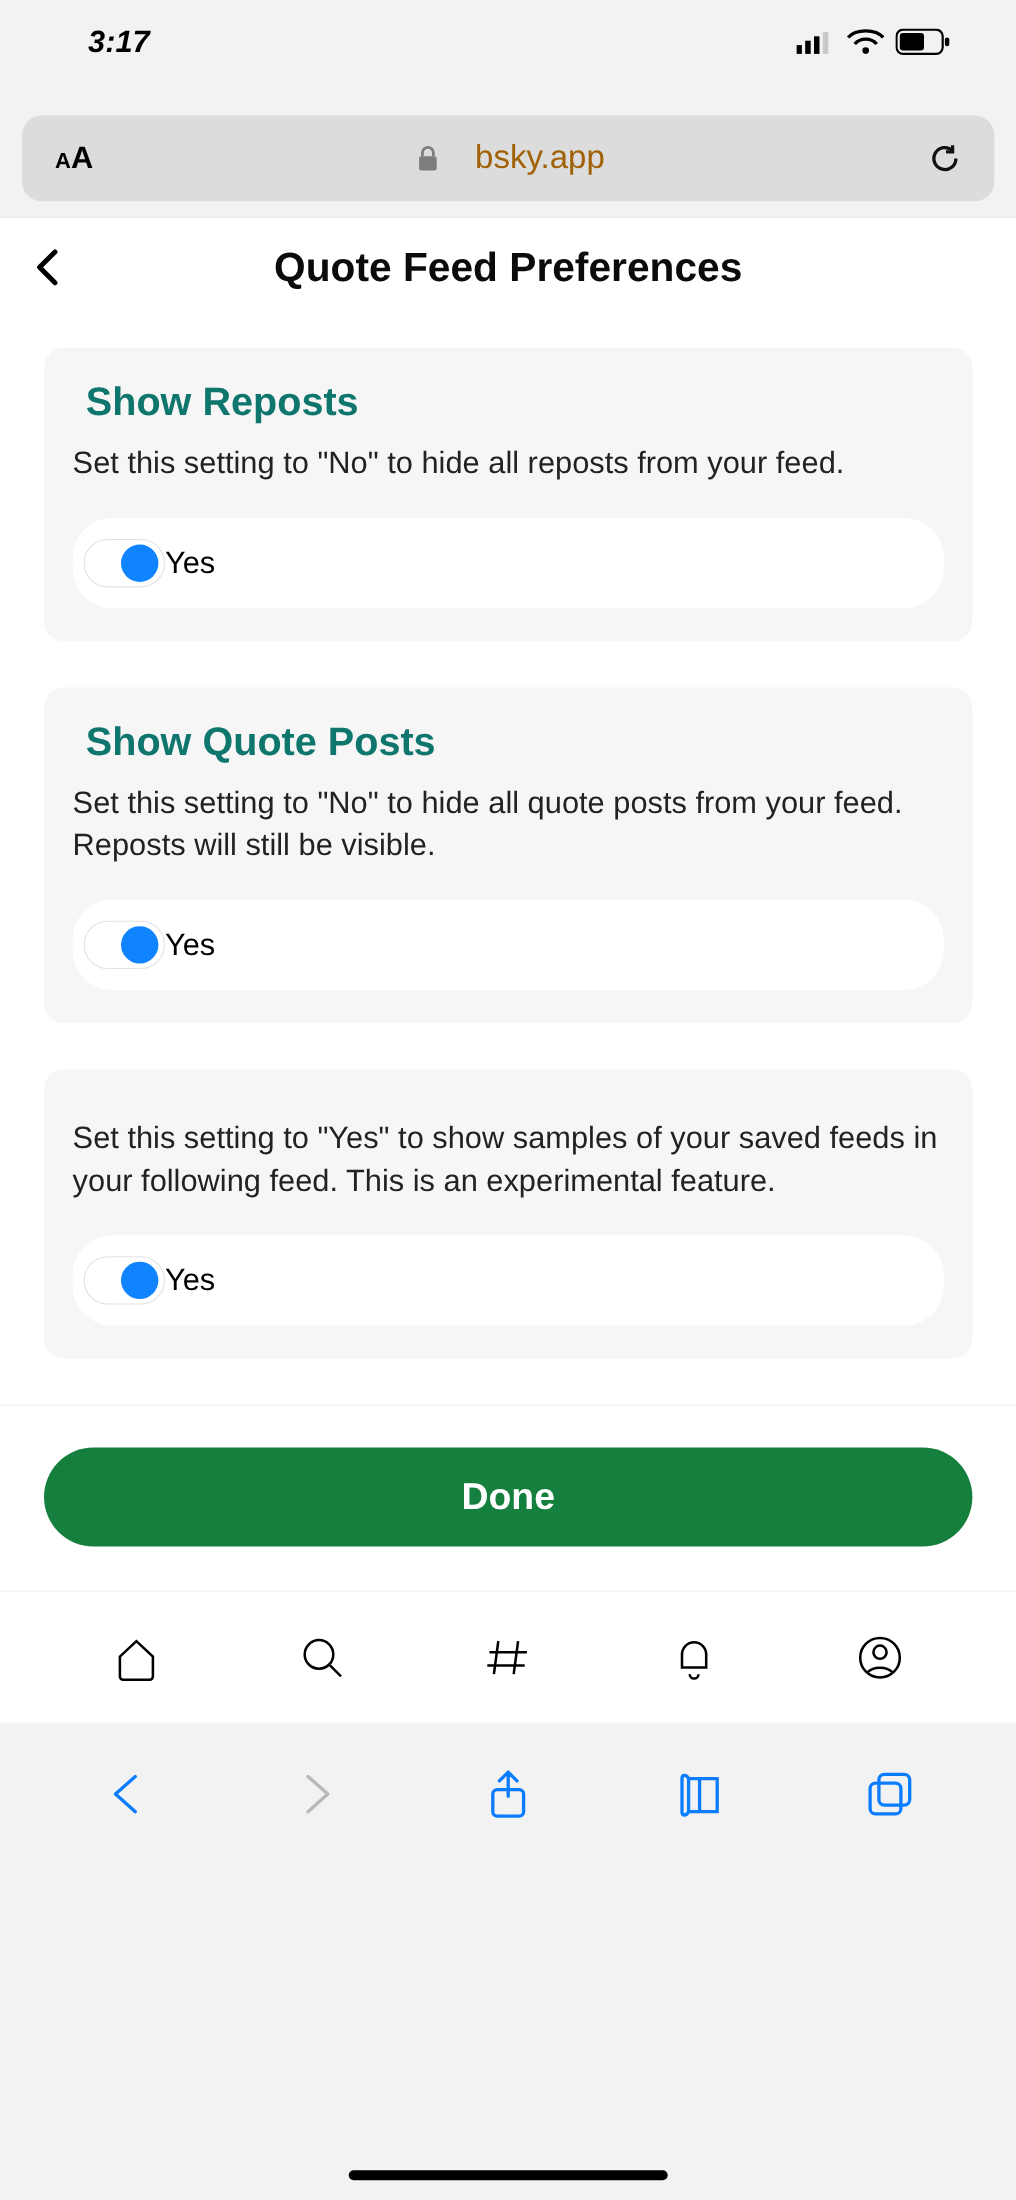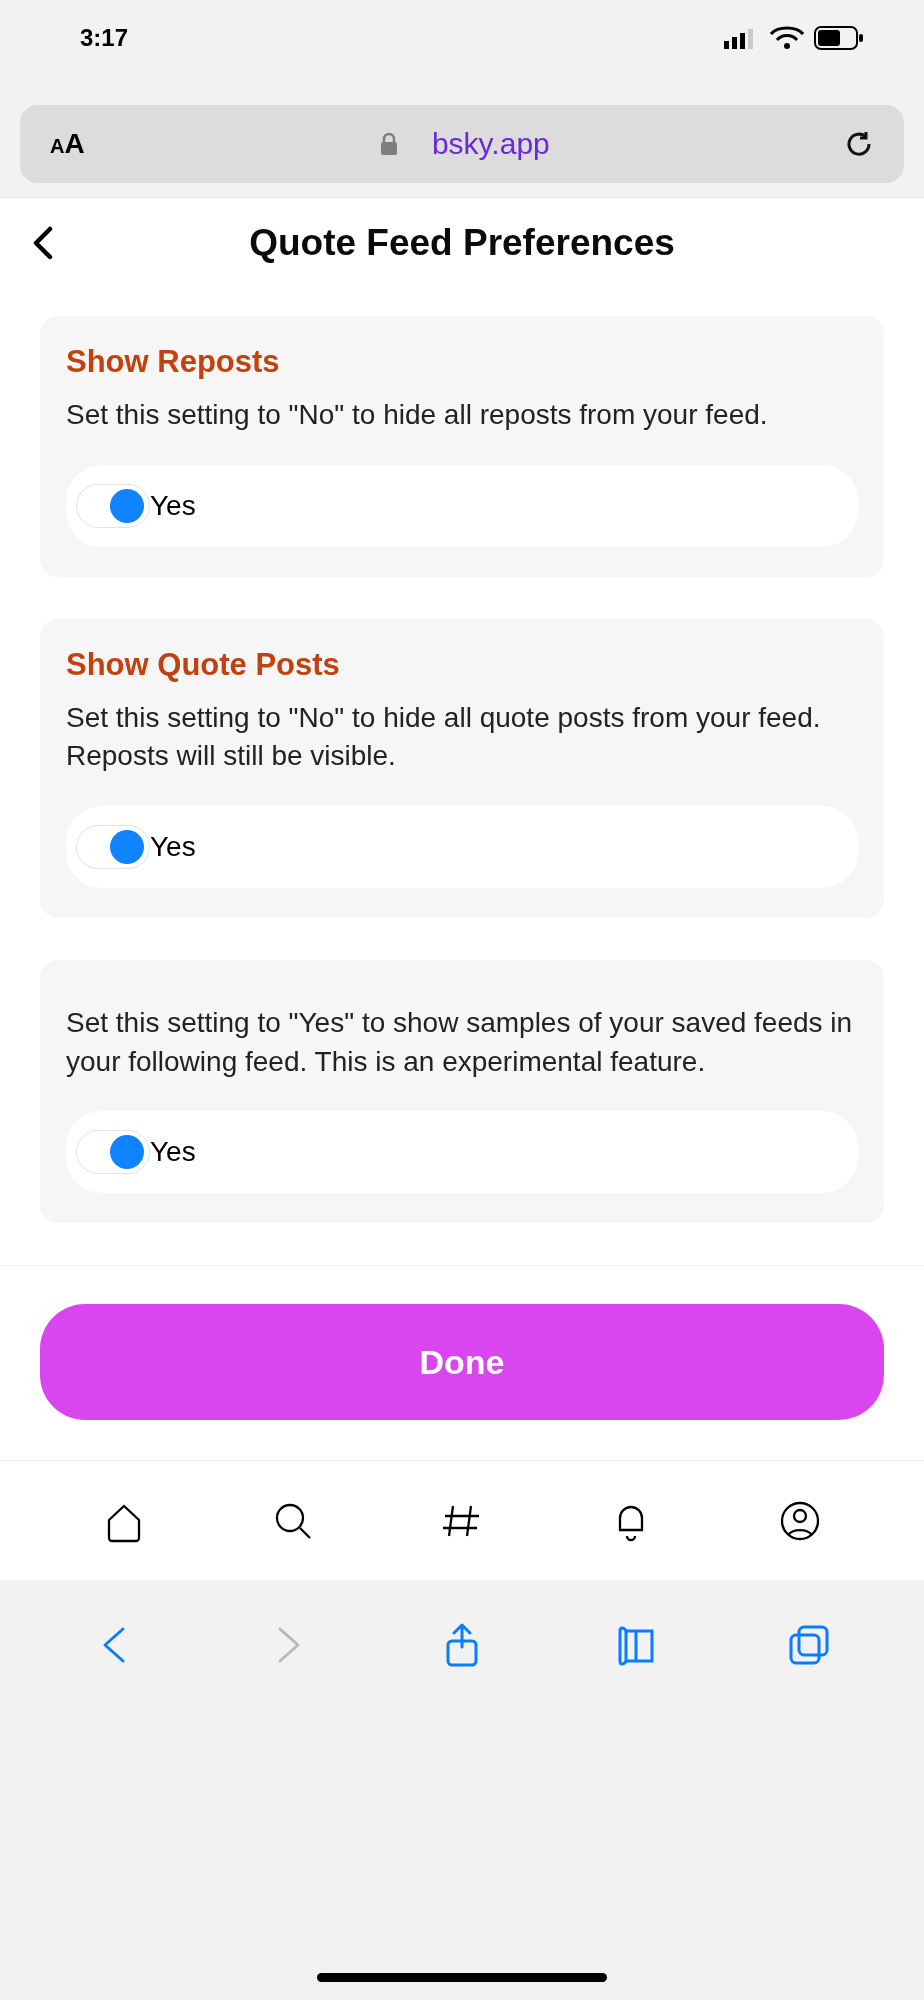--- a/index.html
+++ b/index.html
@@ -1,50 +1,50 @@
 <!DOCTYPE html>
 <html><head>
 <meta charset="utf-8">
 <style>
 * { margin:0; padding:0; box-sizing:border-box; font-family:-apple-system,BlinkMacSystemFont,"Segoe UI",Helvetica,Arial,sans-serif; -webkit-font-smoothing:antialiased; }
 html,body { width:924px; height:2000px; background:#f2f2f2; color:#000; }
 
 
 .status-bar { width:100%; height:75px; display:flex; align-items:center; justify-content:space-between; padding:0 60px 0 80px; }
-.status-time { font-size:24px; font-weight:700; }
+.status-time { font-size:28px; font-weight:700;font-style:italic; }
 .status-icons { display:flex; align-items:center; gap:10px; }
 .icon-cell,.icon-wifi,.icon-batt { display:inline-block; }
 
 
 .url-bar { margin:30px 20px 0 20px; height:78px; background:#dcdcdc; border-radius:18px; display:flex; align-items:center; padding:0 30px; }
 .url-aa { font-weight:700; font-size:28px; display:flex; align-items:baseline; }
 .url-aa .small { font-size:20px; }
-.url-center { flex:1; display:flex; align-items:center; justify-content:center; gap:33px; font-size:30px; color:#6d28d9; }
+.url-center { flex:1; display:flex; align-items:center; justify-content:center; gap:33px; font-size:30px; color:#a16207; }
 .lock { width:20px; height:24px; }
 .reload { width:30px; height:30px; }
 
 
 .page { background:#fff; margin-top:14px; border-top:1px solid #e5e5e5; padding-bottom:0; }
 .header-row { display:flex; align-items:center; padding:24px 24px 0 24px; }
 .back-chevron { width:40px; height:40px; }
 .page-title { flex:1; text-align:center; font-size:37px; font-weight:700; color:#0b0b0b; margin-left:-40px; }
 .page-subtitle { font-size:29px; color:#888; text-align:center; padding:18px 60px 0 60px; line-height:1.45; }
 
 
 .cards { padding:52px 40px 0 40px; }
 .card { background:#f6f6f7; border-radius:18px; padding:28px 26px 30px 26px; margin-bottom:42px; }
-.card-title { font-size:31px; font-weight:700; color:#c2410c; display:flex; align-items:center; gap:10px; }
+.card-title { font-size:36px; font-weight:700; color:#0f766e; display:flex; align-items:center; gap:10px;margin-left:12px; }
 .card-desc { font-size:28px; color:#222; line-height:1.38; margin-top:16px; }
 .toggle-row { margin-top:30px; background:#fff; border-radius:36px; height:82px; display:flex; align-items:center; padding:0 10px; }
 .toggle { width:74px; height:44px; border-radius:22px; border:1.5px solid #e2e2e2; position:relative; background:#fff; }
 .toggle .knob { position:absolute; top:4px; right:5px; width:34px; height:34px; border-radius:50%; background:#1083fe; }
 .toggle-label { font-size:28px; }
 
 .done-wrap { padding:38px 40px 40px; background:#fff; border-top:1px solid #eee; margin-top:4px; }
-.done-btn { width:100%; height:116px; background:#d946ef; border:none; border-radius:45px; color:#fff; font-size:34px; font-weight:700; }
+.done-btn { width:100%; height:90px; background:#15803d; border:none; border-radius:45px; color:#fff; font-size:34px; font-weight:700; }
 
 
 .app-nav { height:120px; background:#fff; border-top:1px solid #eee; display:flex; align-items:center; justify-content:space-around; padding:0 40px; }
 .nav-slot { width:60px; height:60px; display:flex; align-items:center; justify-content:center; }
 .nav-icon { stroke:#000; fill:none; stroke-width:2.3; }
 
 
 .safari-toolbar { height:130px; display:flex; align-items:center; justify-content:space-around; padding:0 28px; background:#f2f2f2; }
 .sb-icon { width:48px; height:48px; }
 .sb-blue { stroke:#0a7cff; fill:none; stroke-width:3; }

